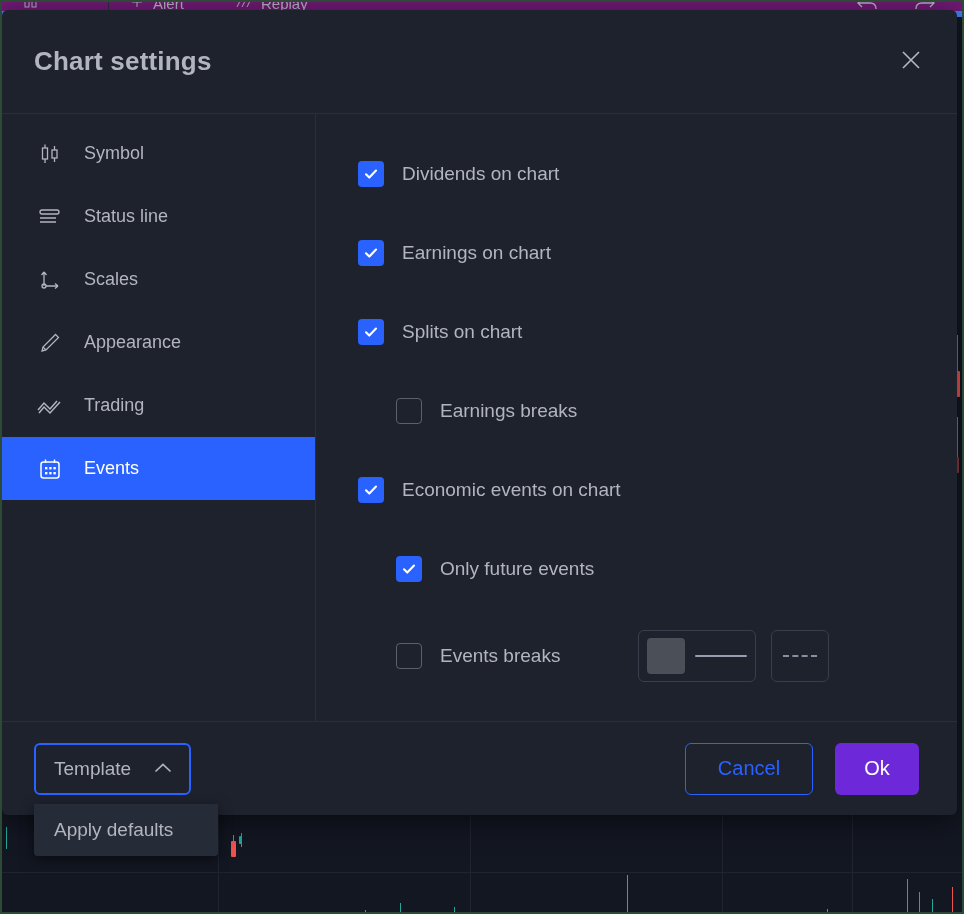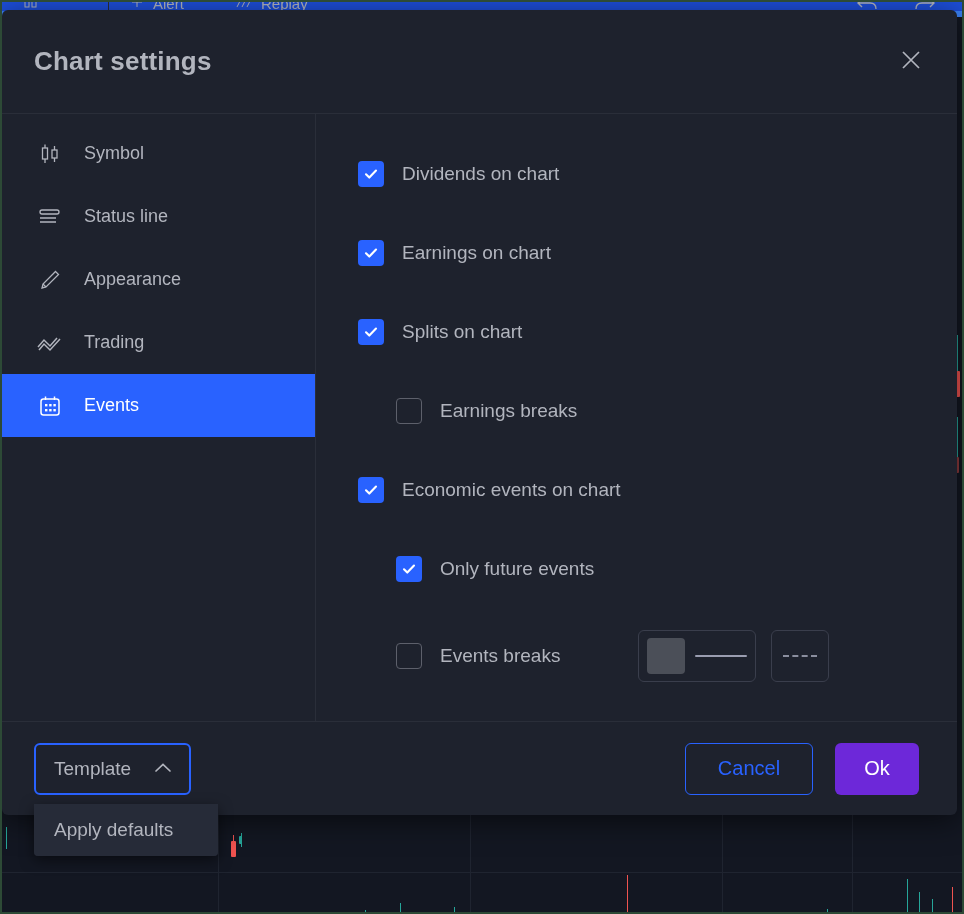--- a/index.html
+++ b/index.html
@@ -8,21 +8,21 @@
     overflow: hidden;
     background: #131722;
     font-family: "Liberation Sans", sans-serif;
   }
   #root { position: relative; width: 964px; height: 914px; overflow: hidden; }
 
   
   .app-bg { position: absolute; inset: 0; background: #131722; }
   .toolbar-strip {
     position: absolute; top: 0; left: 0; width: 964px; height: 17px;
-    background: #1d4ed8; border-bottom: 6px solid #3b82f6;
+    background: #701a75; border-bottom: 6px solid #3b82f6;
     overflow: hidden;
   }
   .tb-item {
     position: absolute; top: -6px;
     color: #b2b5be; font-size: 15px; white-space: nowrap;
     display: flex; align-items: center; gap: 7px;
   }
   .tb-sep { position: absolute; top: -5px; width: 1px; height: 18px; background: #2a2e39; }
   .tb-icon { display: inline-flex; }
   .tb-right { position: absolute; top: -7px; display: flex; gap: 36px; }
@@ -282,20 +282,29 @@
         <div class="side-item">
           <span class="side-ico">
             <svg width="26" height="26" viewBox="0 0 26 26">
                 <rect x="3" y="6" width="19" height="4" rx="2" fill="none" stroke="#b2b5be" stroke-width="1.3"></rect>
                 <path d="M3 14 L19 14 M3 18 L19 18" stroke="#b2b5be" stroke-width="1.3"></path>
               </svg>
           </span>
           <span>Status line</span>
         </div>
 
+        <div class="side-item">
+          <span class="side-ico">
+            <svg width="26" height="26" viewBox="0 0 26 26">
+                <path d="M7 19 L7 5 M7 5 L4.5 8 M7 5 L9.5 8 M9 19 L21 19 M21 19 L18 16.5 M21 19 L18 21.5" stroke="#b2b5be" stroke-width="1.3" fill="none"></path>
+                <circle cx="7" cy="19" r="2" fill="none" stroke="#b2b5be" stroke-width="1.3"></circle>
+              </svg>
+          </span>
+          <span>Scales</span>
+        </div>
 
         <div class="side-item">
           <span class="side-ico">
             <svg width="26" height="26" viewBox="0 0 26 26">
                 <path d="M18.5 4.5 L21.5 7.5 L9 20 L5 21 L6 17 Z" fill="none" stroke="#b2b5be" stroke-width="1.3"></path>
                 <path d="M6 17 L9 20" stroke="#b2b5be" stroke-width="1.1"></path>
               </svg>
           </span>
           <span>Appearance</span>
         </div>

